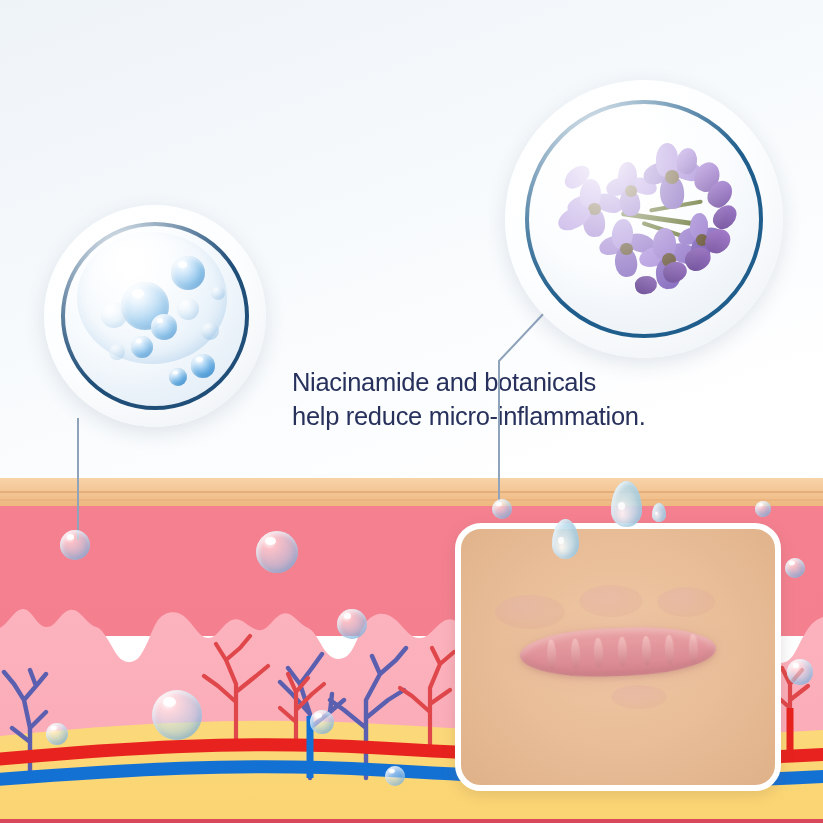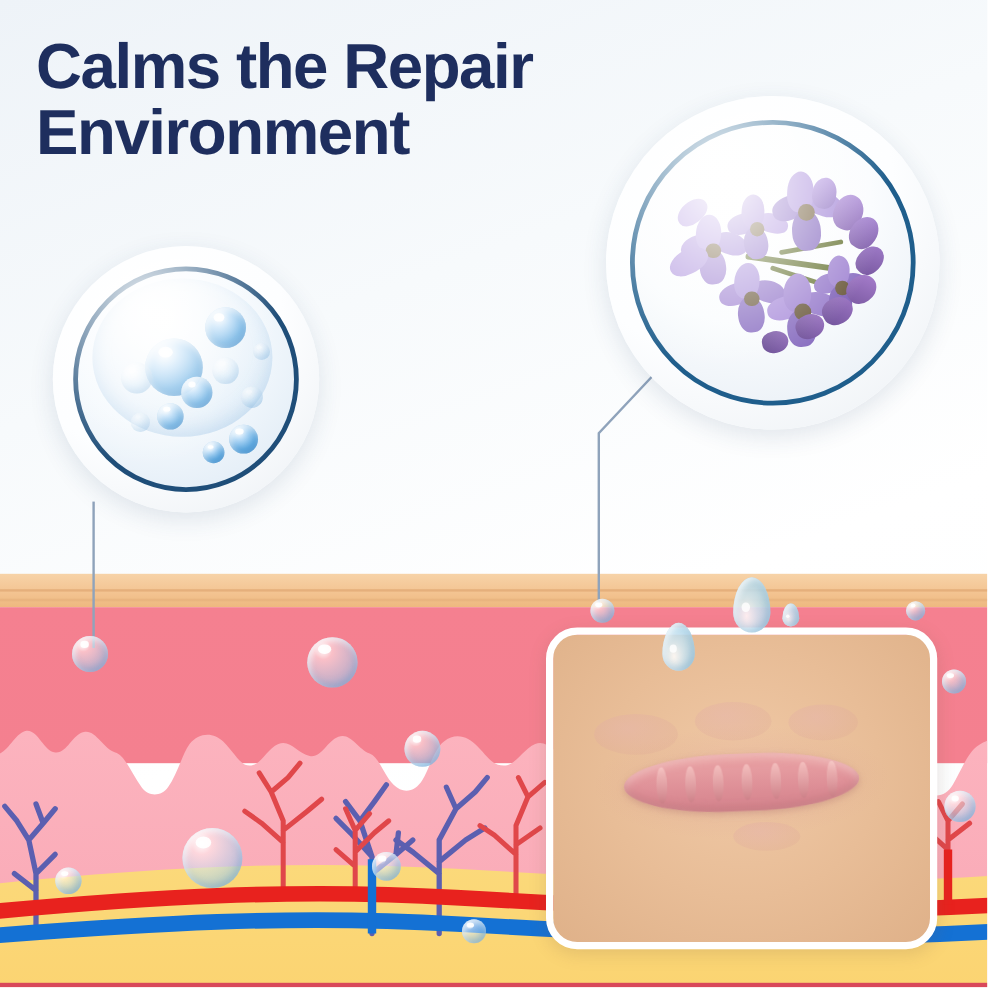--- a/index.html
+++ b/index.html
@@ -172,23 +172,23 @@
     content:"";position:absolute;left:24%;top:46%;
     width:22%;height:16%;border-radius:50%;
     background:rgba(255,255,255,.8);
   }
 </style>
 </head>
 <body>
 
 <div id="canvas">
 
-  <div class="headline">Calms the Repair
-Environment</div>
-
+
+  <div class="bodycopy">Niacinamide and botanicals
+help reduce micro-inflammation.</div>
 
   <div id="skin">
 
     <div class="epidermis"></div>
     <div class="epi-line" style="top:13px;"></div>
     <div class="epi-line" style="top:21px;opacity:.5;"></div>
 
     <div class="dermis-upper"></div>
 
     <svg class="dermis-lower" viewBox="0 0 823 345" preserveAspectRatio="none">

